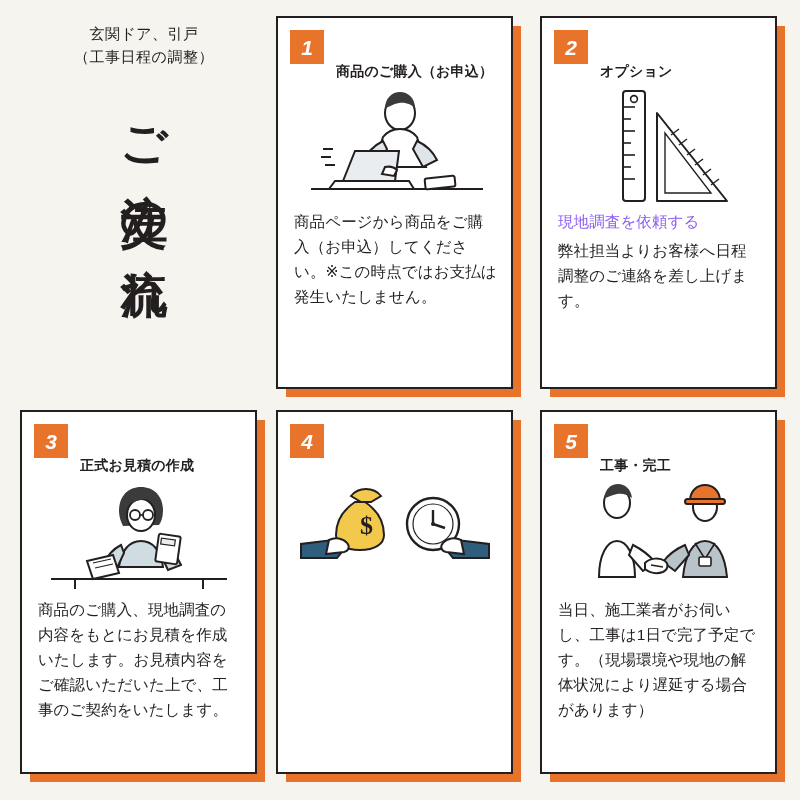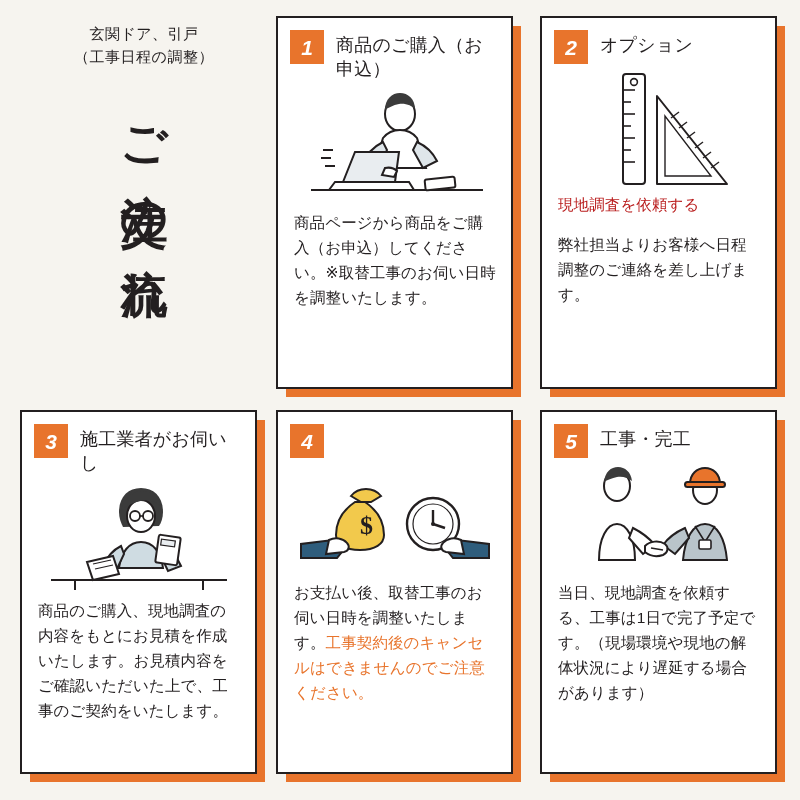--- a/index.html
+++ b/index.html
@@ -91,47 +91,48 @@
     color: #ffffff;
     font-size: 21px;
     font-weight: 700;
     font-style: italic;
     display: flex;
     align-items: center;
     justify-content: center;
     line-height: 1;
   }
   .card-title {
-    font-size: 18px;
-    font-weight: 400;
+    font-size: 14px;
+    font-weight: 700;
     line-height: 1.35;
     padding-top: 3px;
     letter-spacing: 0.2px;
+    margin-top: 29px;
   }
 
   .illus {
     height: 118px;
     position: relative;
     margin: 0 8px;
   }
   .illus svg { display: block; margin: 0 auto; }
 
   .card-body {
     padding: 6px 14px 12px 16px;
     font-size: 15.5px;
     line-height: 1.62;
     letter-spacing: 0.1px;
   }
   .accent {
     color: #e8742c;
   }
   .lead-accent {
-    color: #b91c1c;
+    color: #8b5cf6;
     display: block;
-    margin-bottom: 15px;
+    margin-bottom: 4px;
   }
 
   
   #card1 { left: 276px; top: 16px;  width: 237px; height: 373px; }
   #card2 { left: 540px; top: 16px;  width: 237px; height: 373px; }
   #card3 { left: 20px;  top: 410px; width: 237px; height: 364px; }
   #card4 { left: 276px; top: 410px; width: 237px; height: 364px; }
   #card5 { left: 540px; top: 410px; width: 237px; height: 364px; }
 
   #card3 .illus, #card4 .illus, #card5 .illus { height: 112px; }
@@ -173,21 +174,21 @@
 
         <path d="M88 82c5-1 9 0 12 3l-3 6-12-2z" fill="#ffffff" stroke="#231f20" stroke-width="2"></path>
 
         <rect x="128" y="92" width="30" height="11" rx="2" fill="#ffffff" stroke="#231f20" stroke-width="2" transform="rotate(-6 143 97)"></rect>
 
         <line x1="26" y1="64" x2="36" y2="64" stroke="#231f20" stroke-width="2"></line>
         <line x1="24" y1="72" x2="34" y2="72" stroke="#231f20" stroke-width="2"></line>
         <line x1="28" y1="80" x2="38" y2="80" stroke="#231f20" stroke-width="2"></line>
       </svg>
     </div>
-    <div class="card-body">商品ページから商品をご購入（お申込）してください。※取替工事のお伺い日時を調整いたします。</div>
+    <div class="card-body">商品ページから商品をご購入（お申込）してください。※この時点ではお支払は発生いたしません。</div>
   </div>
 
   <div class="card" id="card2">
     <div class="side-bar"></div>
     <div class="card-head">
       <div class="num-box">2</div>
       <div class="card-title">オプション</div>
     </div>
     <div class="illus">
       <svg width="196" height="130" viewBox="0 0 196 130" aria-hidden="true">
@@ -215,21 +216,21 @@
     <div class="card-body">
       <span class="lead-accent">現地調査を依頼する</span>
       <span>弊社担当よりお客様へ日程調整のご連絡を差し上げます。</span>
     </div>
   </div>
 
   <div class="card" id="card3">
     <div class="side-bar"></div>
     <div class="card-head">
       <div class="num-box">3</div>
-      <div class="card-title">施工業者がお伺いし</div>
+      <div class="card-title">正式お見積の作成</div>
     </div>
     <div class="illus">
       <svg width="196" height="112" viewBox="0 0 196 112" aria-hidden="true">
 
         <path d="M78 32c0-15 9-24 22-24s22 9 22 24c0 6-2 11-4 14l-36 1c-2-4-4-9-4-15z" fill="#3b3b3b"></path>
 
         <ellipse cx="100" cy="36" rx="14" ry="16" fill="#ffffff" stroke="#231f20" stroke-width="2"></ellipse>
 
         <circle cx="94" cy="36" r="5" fill="none" stroke="#231f20" stroke-width="1.8"></circle>
         <circle cx="107" cy="36" r="5" fill="none" stroke="#231f20" stroke-width="1.8"></circle>
@@ -275,23 +276,20 @@
         <circle cx="138" cy="62" r="26" fill="#ffffff" stroke="#231f20" stroke-width="2.4"></circle>
         <circle cx="138" cy="62" r="20" fill="#ffffff" stroke="#231f20" stroke-width="1.2"></circle>
         <line x1="138" y1="62" x2="138" y2="48" stroke="#231f20" stroke-width="2.4"></line>
         <line x1="138" y1="62" x2="150" y2="66" stroke="#231f20" stroke-width="2.4"></line>
         <circle cx="138" cy="62" r="2" fill="#231f20"></circle>
 
         <path d="M194 96h-36l-8-10 12-8 32 4z" fill="#2f5d7c" stroke="#231f20" stroke-width="2"></path>
         <path d="M166 78c-6-3-14-2-18 3-3 3-2 8 3 9l18 2z" fill="#ffffff" stroke="#231f20" stroke-width="2"></path>
       </svg>
     </div>
-    <div class="card-body">
-      <span>お支払い後、取替工事のお伺い日時を調整いたします。</span><span class="accent">工事契約後のキャンセルはできませんのでご注意ください。</span>
-    </div>
   </div>
 
   <div class="card" id="card5">
     <div class="side-bar"></div>
     <div class="card-head">
       <div class="num-box">5</div>
       <div class="card-title">工事・完工</div>
     </div>
     <div class="illus">
       <svg width="200" height="112" viewBox="0 0 200 112" aria-hidden="true">
@@ -308,16 +306,16 @@
 
         <path d="M136 64l10 16 10-16" fill="none" stroke="#231f20" stroke-width="1.6"></path>
         <rect x="140" y="78" width="12" height="9" rx="1.5" fill="#ffffff" stroke="#231f20" stroke-width="1.6"></rect>
 
         <path d="M126 66c-9 4-17 10-22 17l12 9 14-16z" fill="#b9c4ca" stroke="#231f20" stroke-width="2"></path>
 
         <path d="M86 84c5-5 14-6 20-2 4 3 3 9-2 11-6 2-13 1-18-3z" fill="#ffffff" stroke="#231f20" stroke-width="2"></path>
         <line x1="92" y1="86" x2="104" y2="88" stroke="#231f20" stroke-width="1.3"></line>
       </svg>
     </div>
-    <div class="card-body">当日、現地調査を依頼する、工事は1日で完了予定です。（現場環境や現地の解体状況により遅延する場合があります）</div>
+    <div class="card-body">当日、施工業者がお伺いし、工事は1日で完了予定です。（現場環境や現地の解体状況により遅延する場合があります）</div>
   </div>
 
 </div>
 
 </body></html>

